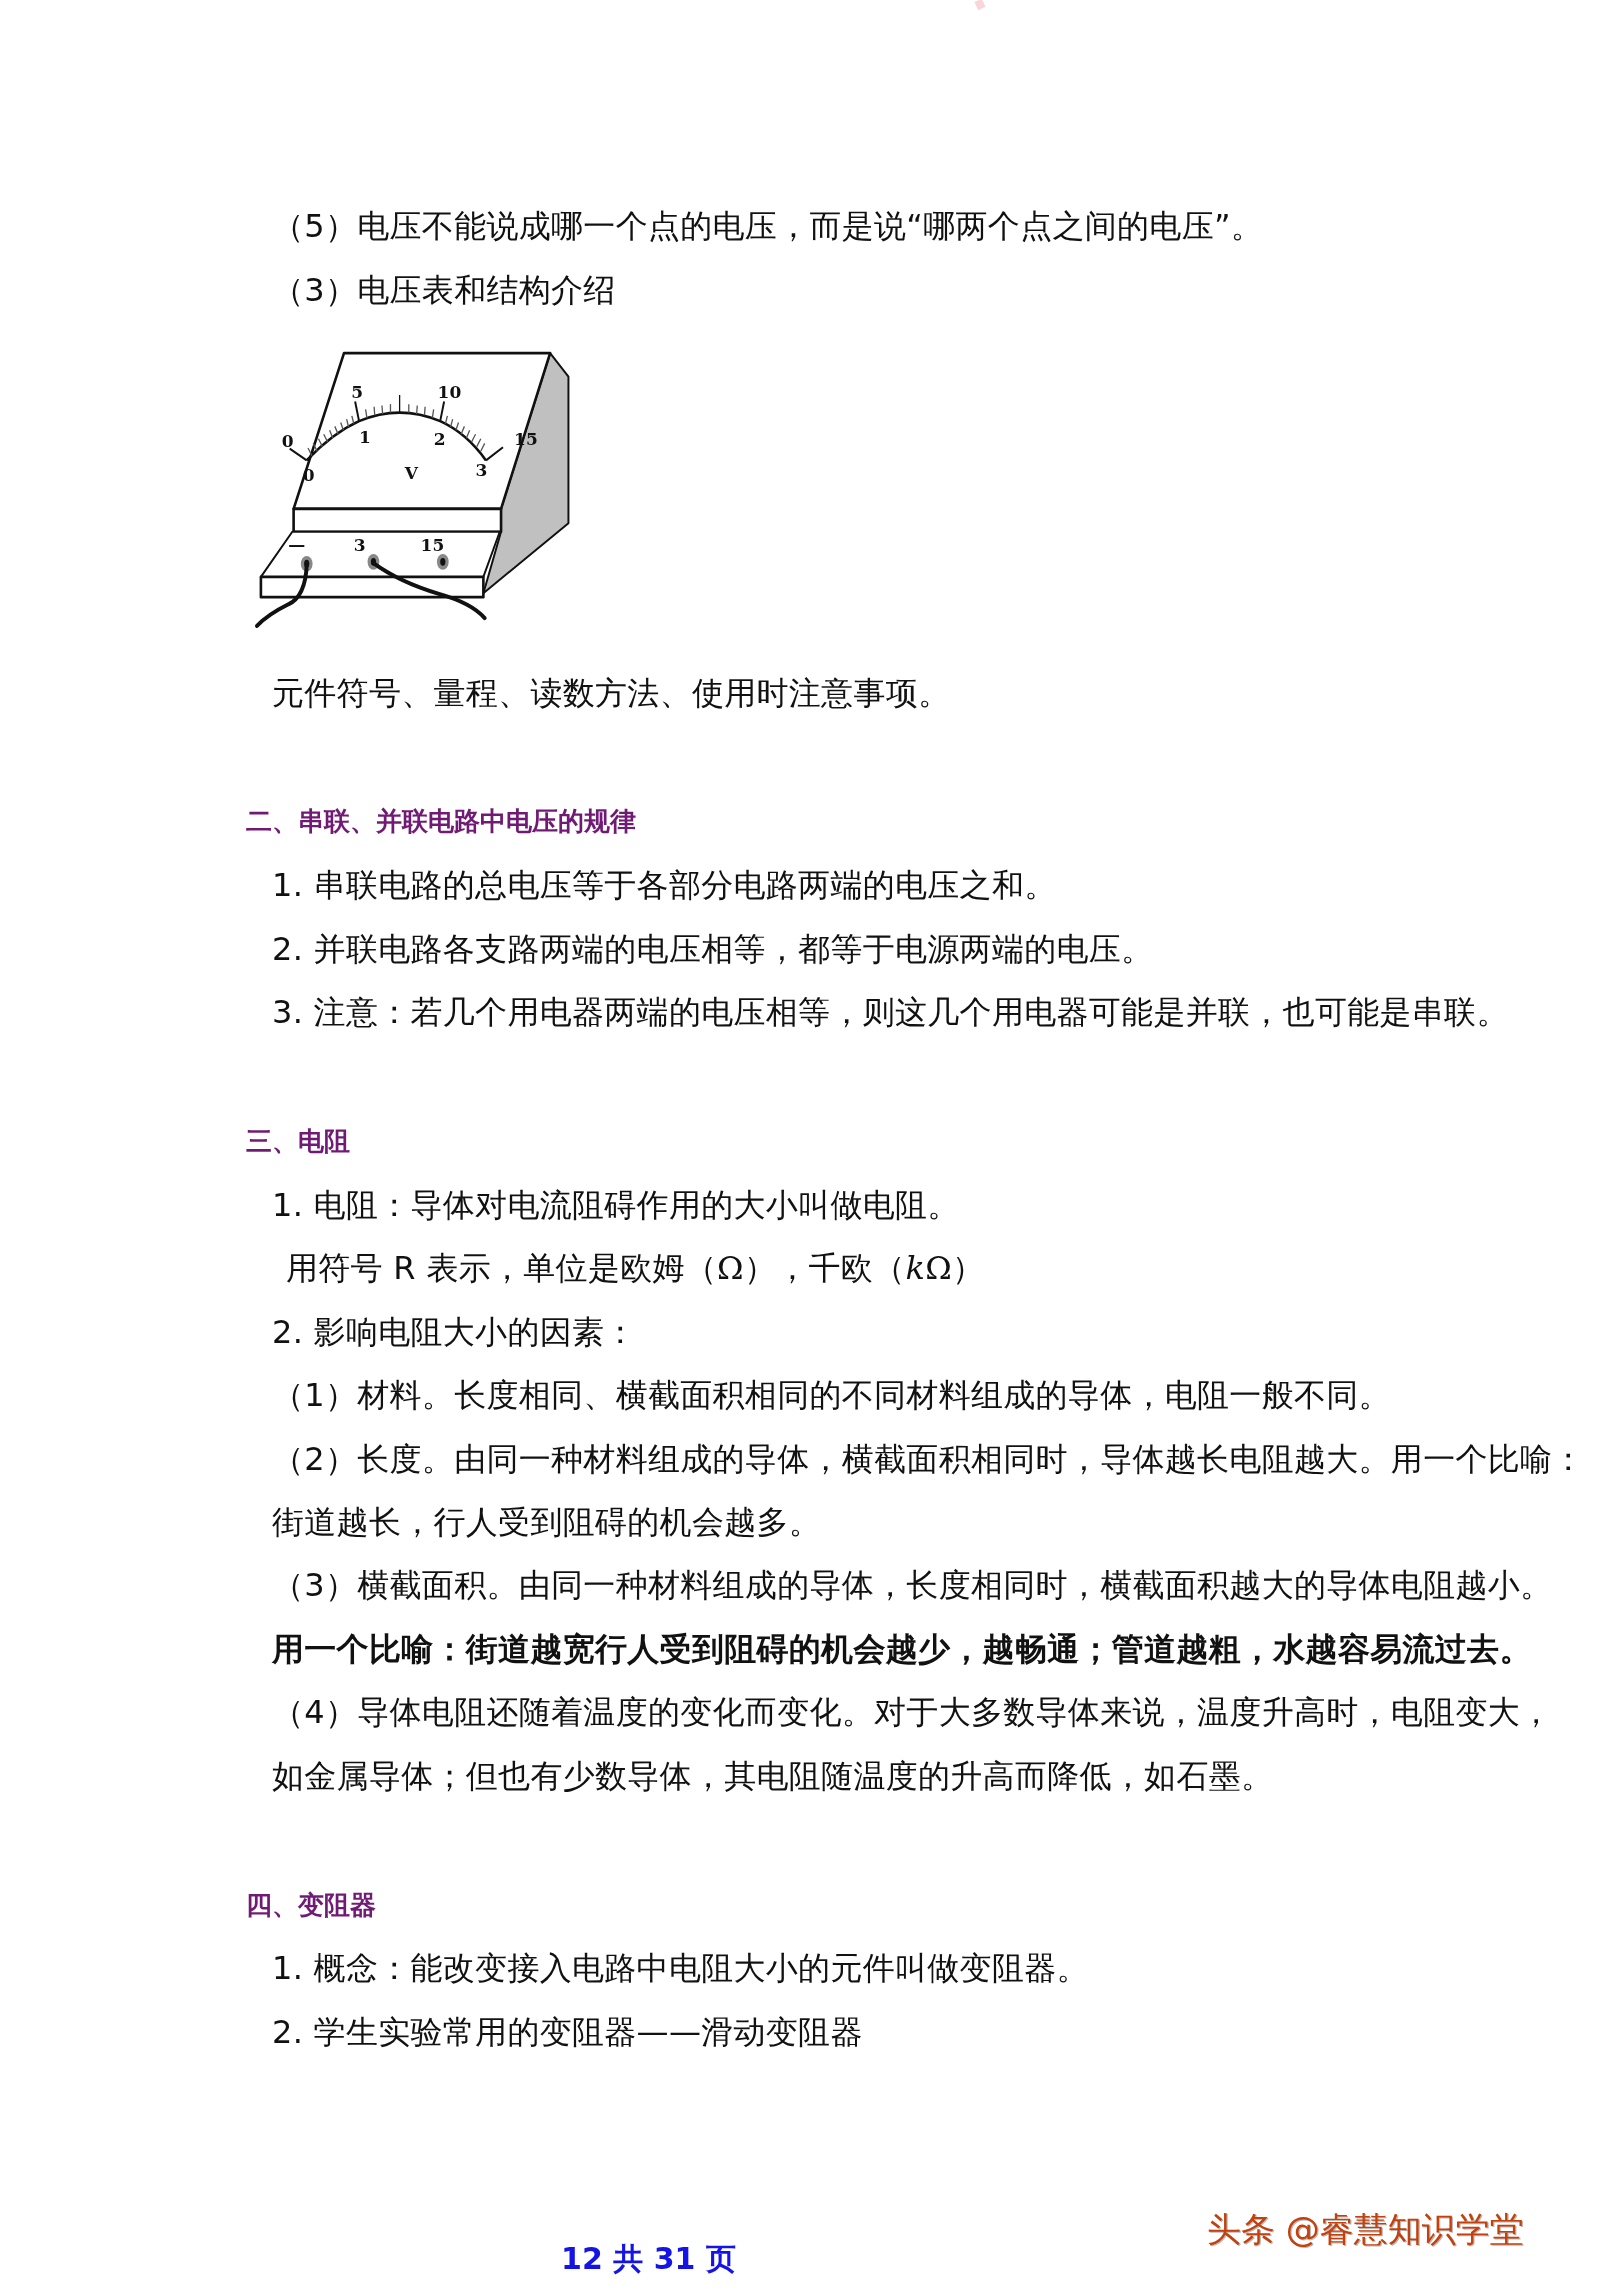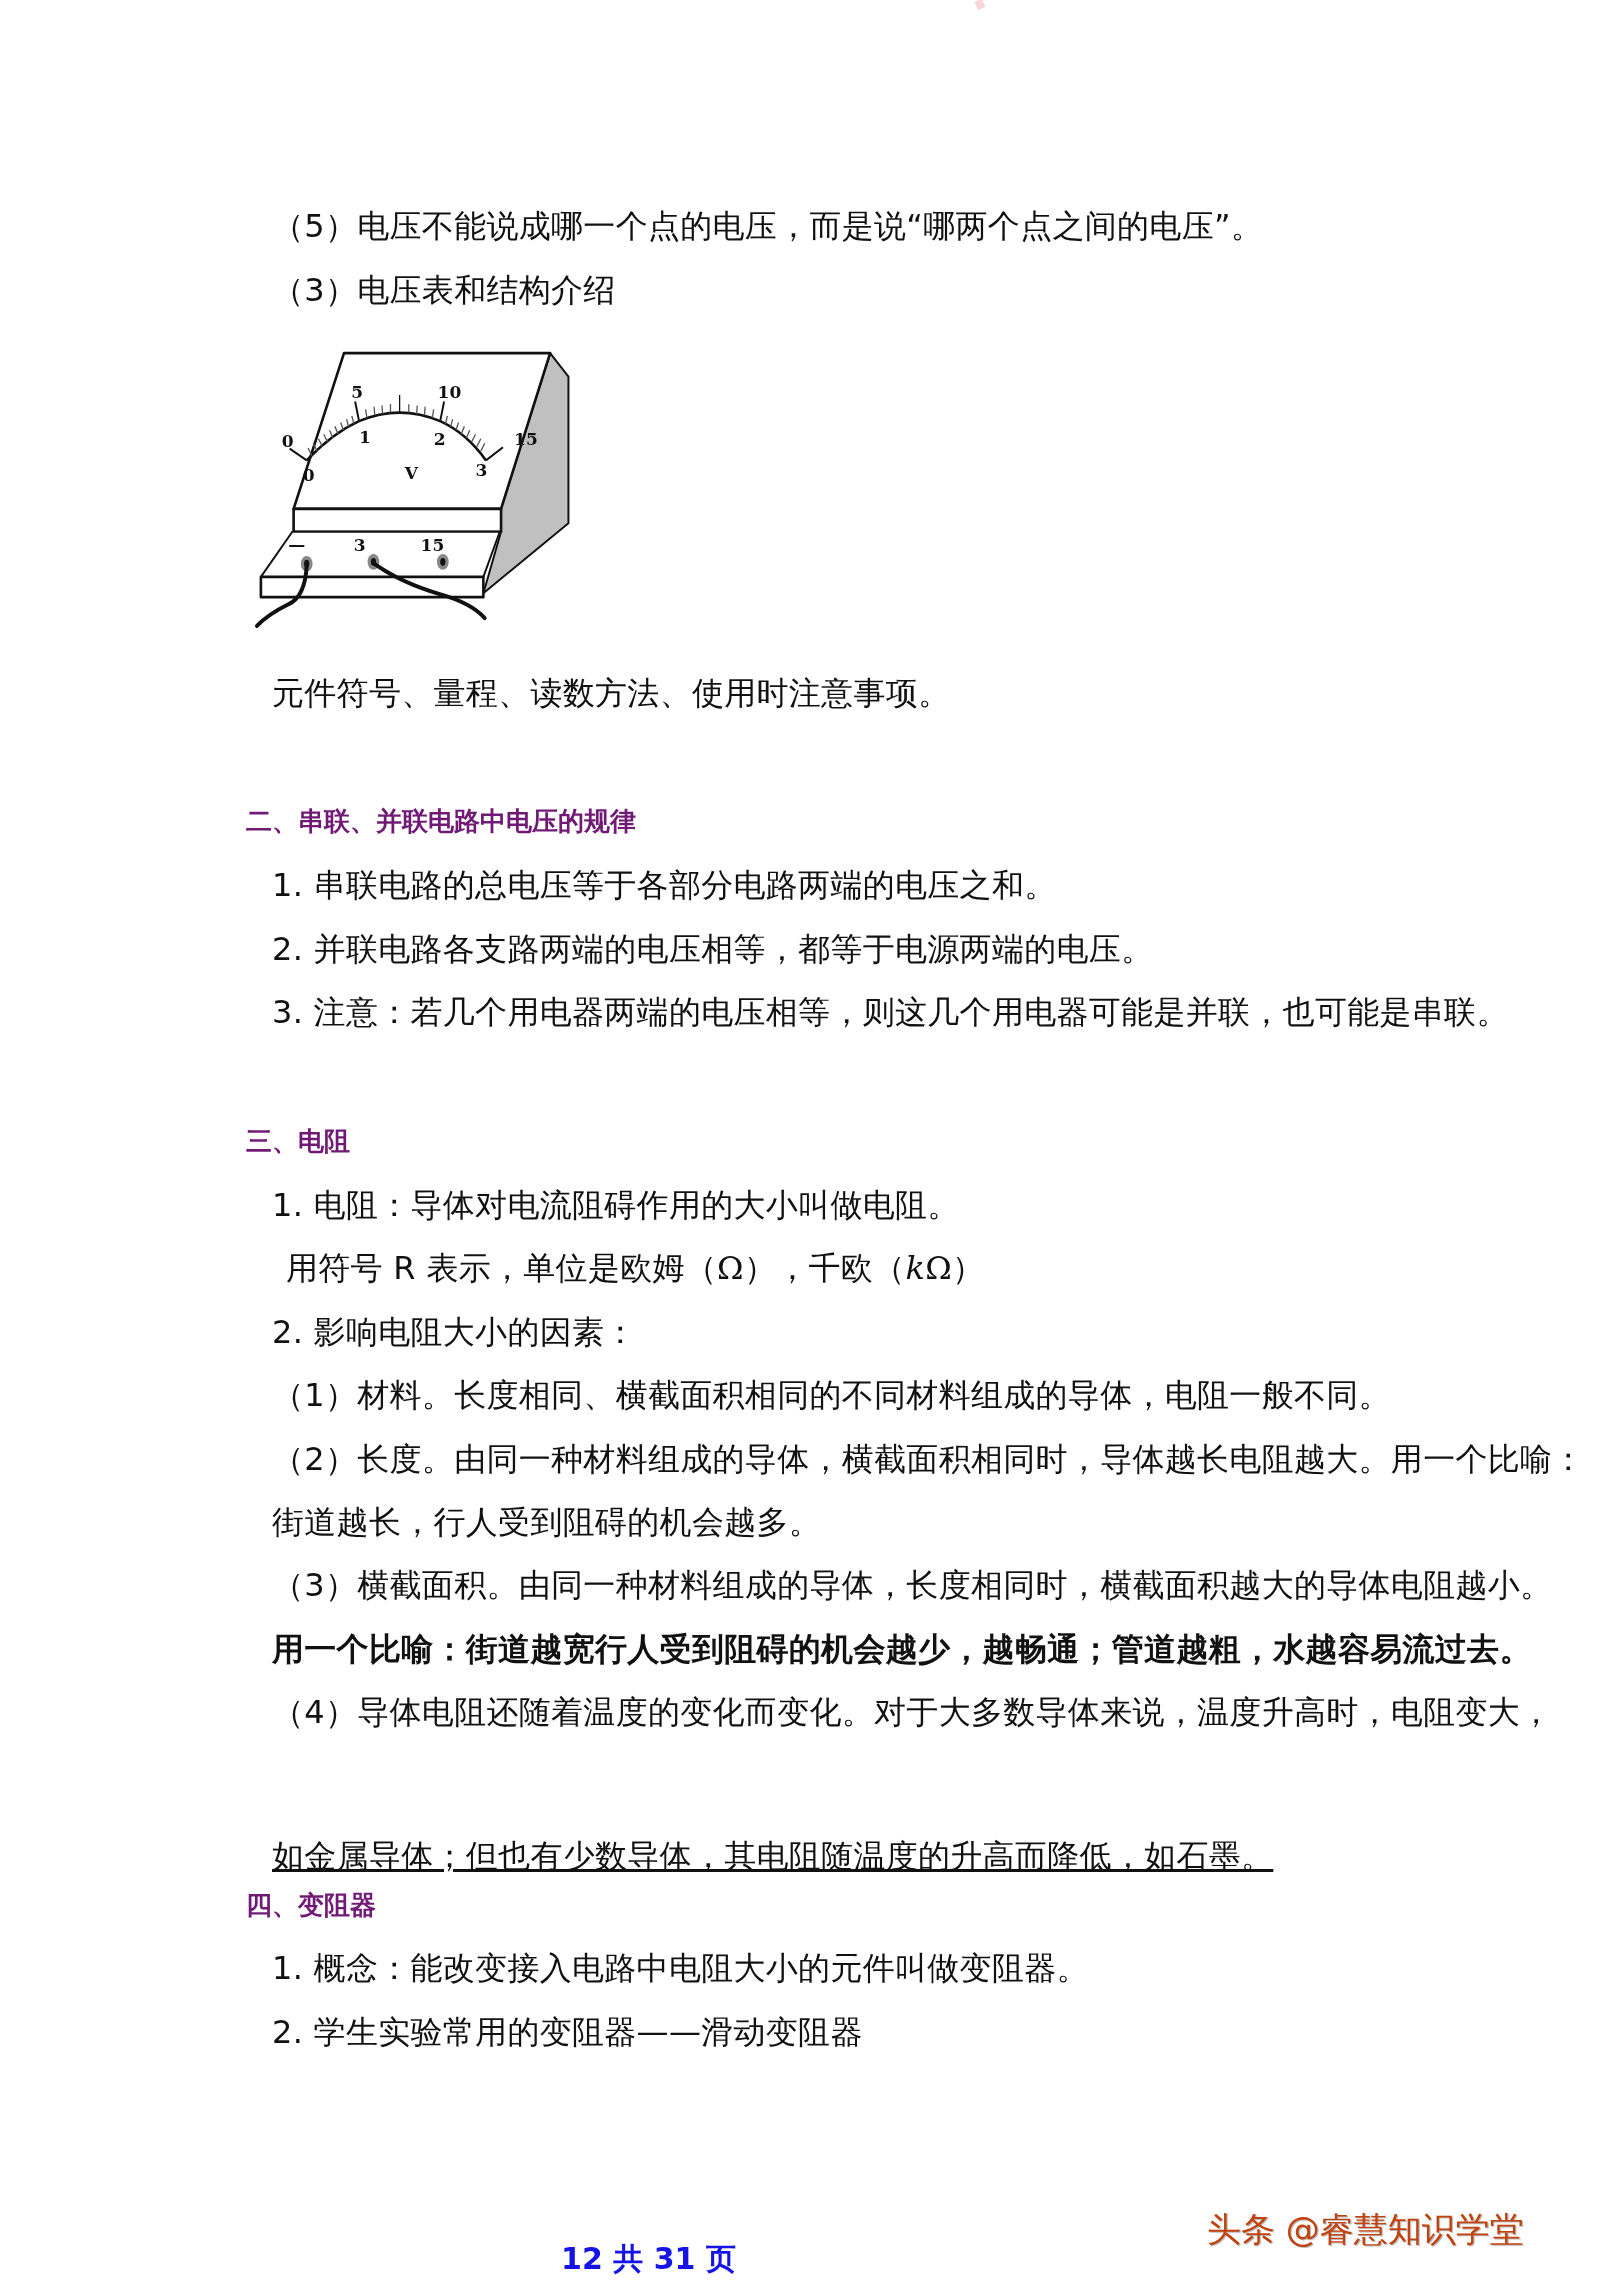--- a/index.html
+++ b/index.html
@@ -134,21 +134,21 @@
 <div class="heading" style="top:1126px;">三、电阻</div>
 <div class="line" style="top:1190px;">1. 电阻：导体对电流阻碍作用的大小叫做电阻。</div>
 <div class="line indent" style="top:1253px;"><span>用符号 R 表示，单位是欧姆（</span><span class="omega">Ω</span><span>），千欧（</span><span class="italic-k">k</span><span class="omega">Ω</span><span>）</span></div>
 <div class="line" style="top:1317px;">2. 影响电阻大小的因素：</div>
 <div class="line" style="top:1380px;">（1）材料。长度相同、横截面积相同的不同材料组成的导体，电阻一般不同。</div>
 <div class="line" style="top:1444px;">（2）长度。由同一种材料组成的导体，横截面积相同时，导体越长电阻越大。用一个比喻：</div>
 <div class="line" style="top:1507px;">街道越长，行人受到阻碍的机会越多。</div>
 <div class="line" style="top:1570px;">（3）横截面积。由同一种材料组成的导体，长度相同时，横截面积越大的导体电阻越小。</div>
 <div class="line" style="top:1634px;font-weight:bold;">用一个比喻：街道越宽行人受到阻碍的机会越少，越畅通；管道越粗，水越容易流过去。</div>
 <div class="line" style="top:1697px;">（4）导体电阻还随着温度的变化而变化。对于大多数导体来说，温度升高时，电阻变大，</div>
-<div class="line" style="top:1841px;text-decoration:underline;">如金属导体；但也有少数导体，其电阻随温度的升高而降低，如石墨。</div>
+<div class="line" style="top:1761px;">如金属导体；但也有少数导体，其电阻随温度的升高而降低，如石墨。</div>
 
 <div class="heading" style="top:1890px;">四、变阻器</div>
 <div class="line" style="top:1953px;">1. 概念：能改变接入电路中电阻大小的元件叫做变阻器。</div>
 <div class="line" style="top:2017px;">2. 学生实验常用的变阻器——滑动变阻器</div>
 
 <div class="page-number">12 共 31 页</div>
 <div class="watermark">头条 @睿慧知识学堂</div>
 
 
 </body></html>

